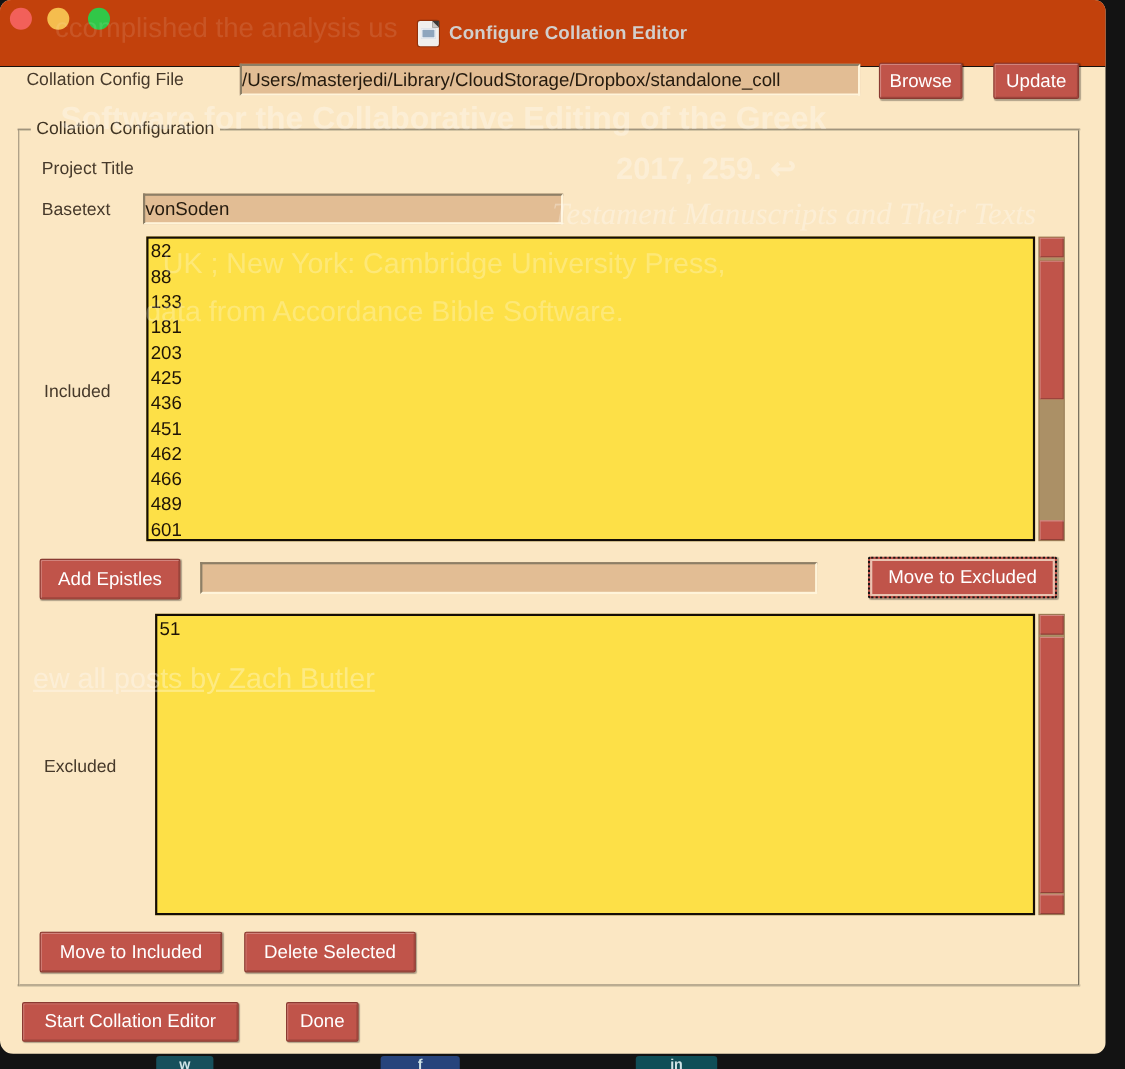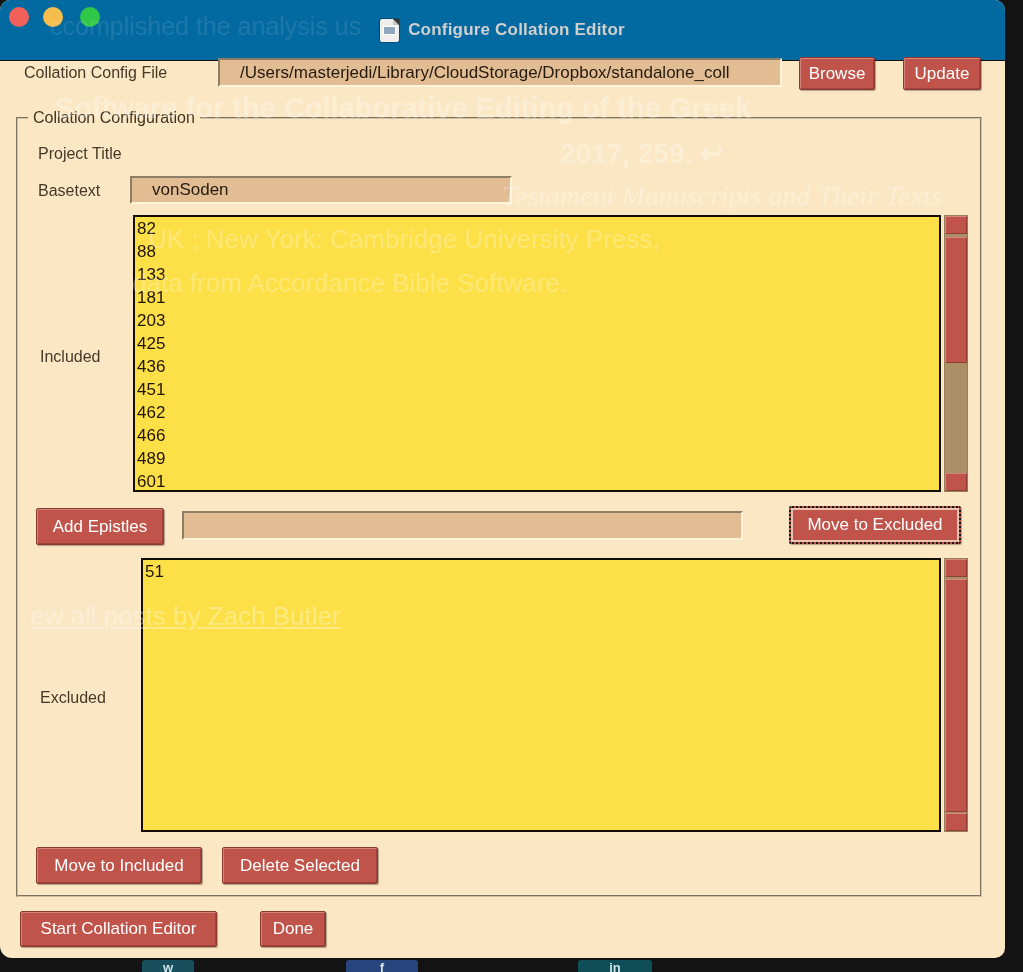--- a/index.html
+++ b/index.html
@@ -7,21 +7,21 @@
     position:relative; width:1023px; height:972px; overflow:hidden;
     background:#131313; font-family:"Liberation Sans", sans-serif;
   }
   .window {
     position:absolute; left:0; top:0; width:1005px; height:958px;
     background:#fbe7c3; border-radius:10px 10px 10px 12px;
   }
   
   .titlebar {
     position:absolute; left:0; top:0; width:1005px; height:61px;
-    background:#0369a1; border-radius:10px 10px 0 0;
+    background:#c2410c; border-radius:10px 10px 0 0;
     border-bottom:1px solid #17110d; box-sizing:border-box;
   }
   .light { position:absolute; top:7px; width:20px; height:20px; border-radius:50%; }
   .light.close { left:9px;  background:#f2605a; }
   .light.min   { left:43px; background:#f5bd4e; }
   .light.max   { left:80px; background:#31c748; }
   .title-wrap { height:100%; display:flex; align-items:center; justify-content:center; gap:9px; }
   .doc-icon { position:relative; width:19px; height:23px; background:#f0efed; border-radius:2px;
               box-shadow:0 0 0 1px rgba(0,0,0,.25); }
   .doc-icon .fold { position:absolute; right:0; top:0; width:0; height:0;
@@ -29,21 +29,21 @@
   .doc-icon .pic { position:absolute; left:3px; top:7px; width:13px; height:9px;
               background:#8fa6bd; border:1px solid #fff; box-sizing:border-box; }
   .title-text { color:#d2cfcc; font-size:17px; font-weight:bold; letter-spacing:.2px; }
 
   
   .lbl { position:absolute; color:#46392a; font-size:16px; white-space:nowrap; }
   .tk-input {
     position:absolute; box-sizing:border-box; background:#e2bd94;
     border:2px solid; border-color:#8d7f66 #fff4da #fff4da #8d7f66;
     font-family:"Liberation Sans", sans-serif; font-size:17px; color:#241a0e;
-    padding:1px 20px; outline:none;
+    padding:1px 0; outline:none;
   }
   .btn {
     position:absolute; box-sizing:border-box; background:#c0544a; color:#ffffff;
     font-family:"Liberation Sans", sans-serif; font-size:17px;
     border:1px solid #8a3a31; border-radius:2px;
     box-shadow: inset 1px 1px 0 rgba(255,255,255,.28), inset -1px -1px 0 rgba(0,0,0,.18), 1px 1px 1px rgba(0,0,0,.3);
     display:flex; align-items:center; justify-content:center; cursor:pointer; white-space:nowrap;
   }
   .btn-focus {
     border:2px dotted #161616;

